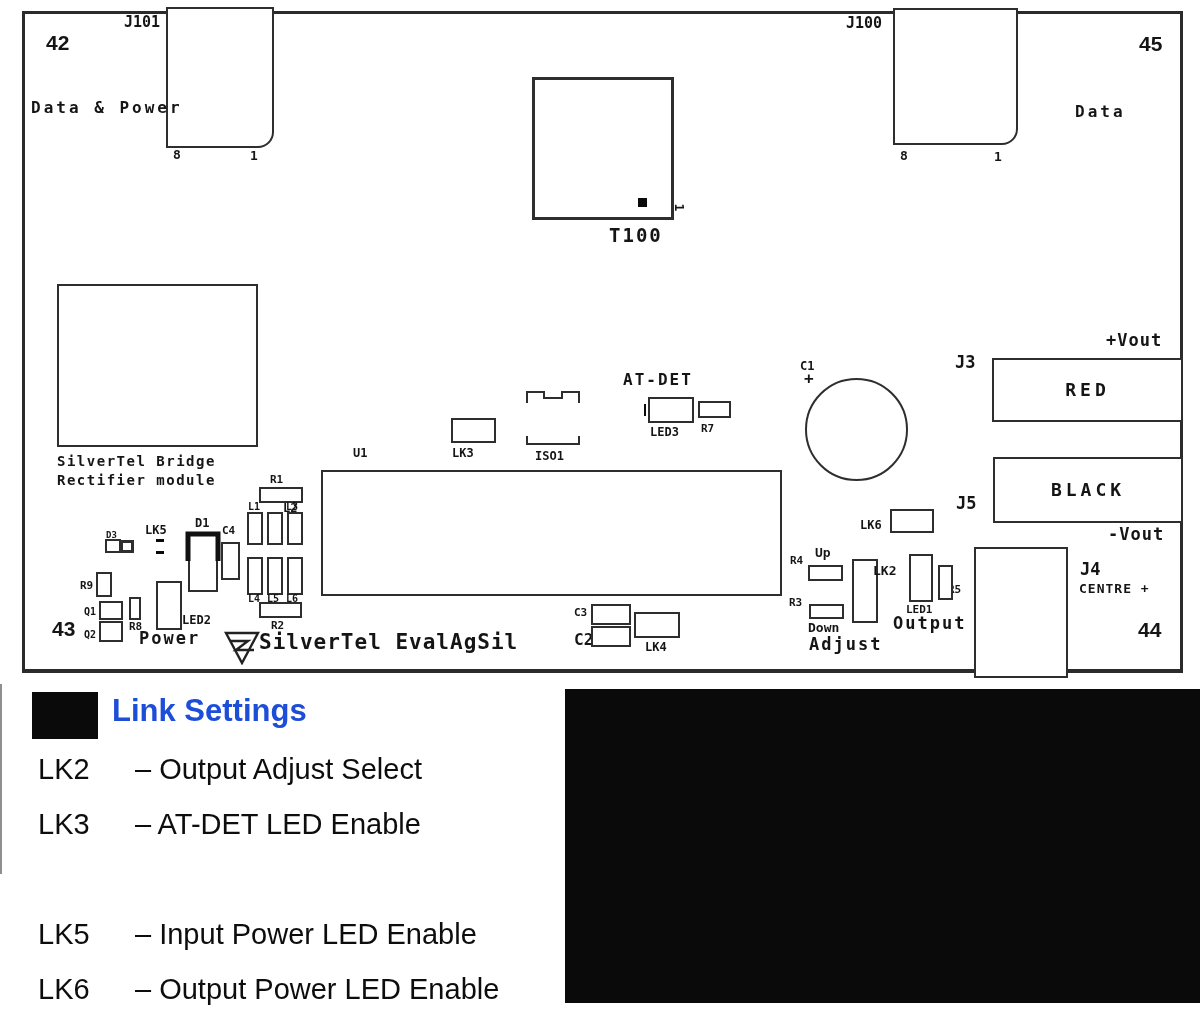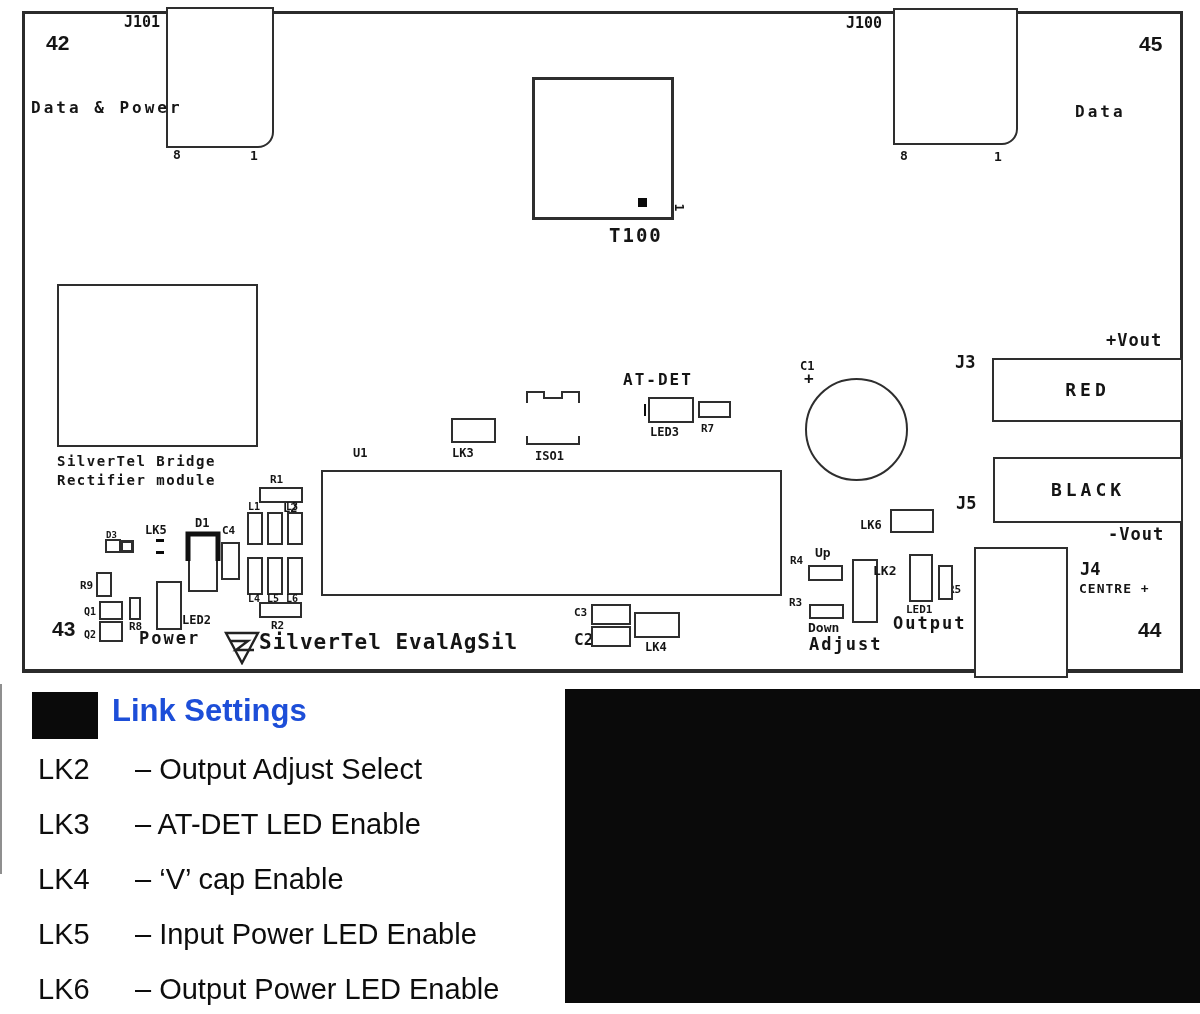--- a/index.html
+++ b/index.html
@@ -170,23 +170,20 @@
   <div class="fill" style="left:0;top:684px;width:2px;height:190px;background:#8f8f8f"></div>
   <div class="fill" style="left:32px;top:692px;width:66px;height:47px"></div>
   <div class="lbl sans" style="left:112px;top:695px;font-size:31px;color:#1d4ed8">Link Settings</div>
 
   <div class="legend-row" style="top:753px">
     <span class="ref">LK2</span><span>– Output Adjust Select</span>
   </div>
   <div class="legend-row" style="top:808px">
     <span class="ref">LK3</span><span>– AT-DET LED Enable</span>
   </div>
-  <div class="legend-row" style="top:863px">
-    <span class="ref">LK4</span><span>– ‘V’ cap Enable</span>
-  </div>
   <div class="legend-row" style="top:918px">
     <span class="ref">LK5</span><span>– Input Power LED Enable</span>
   </div>
   <div class="legend-row" style="top:973px">
     <span class="ref">LK6</span><span>– Output Power LED Enable</span>
   </div>
 
   <div class="fill" style="left:565px;top:689px;width:635px;height:314px"></div>
 
 </div>

